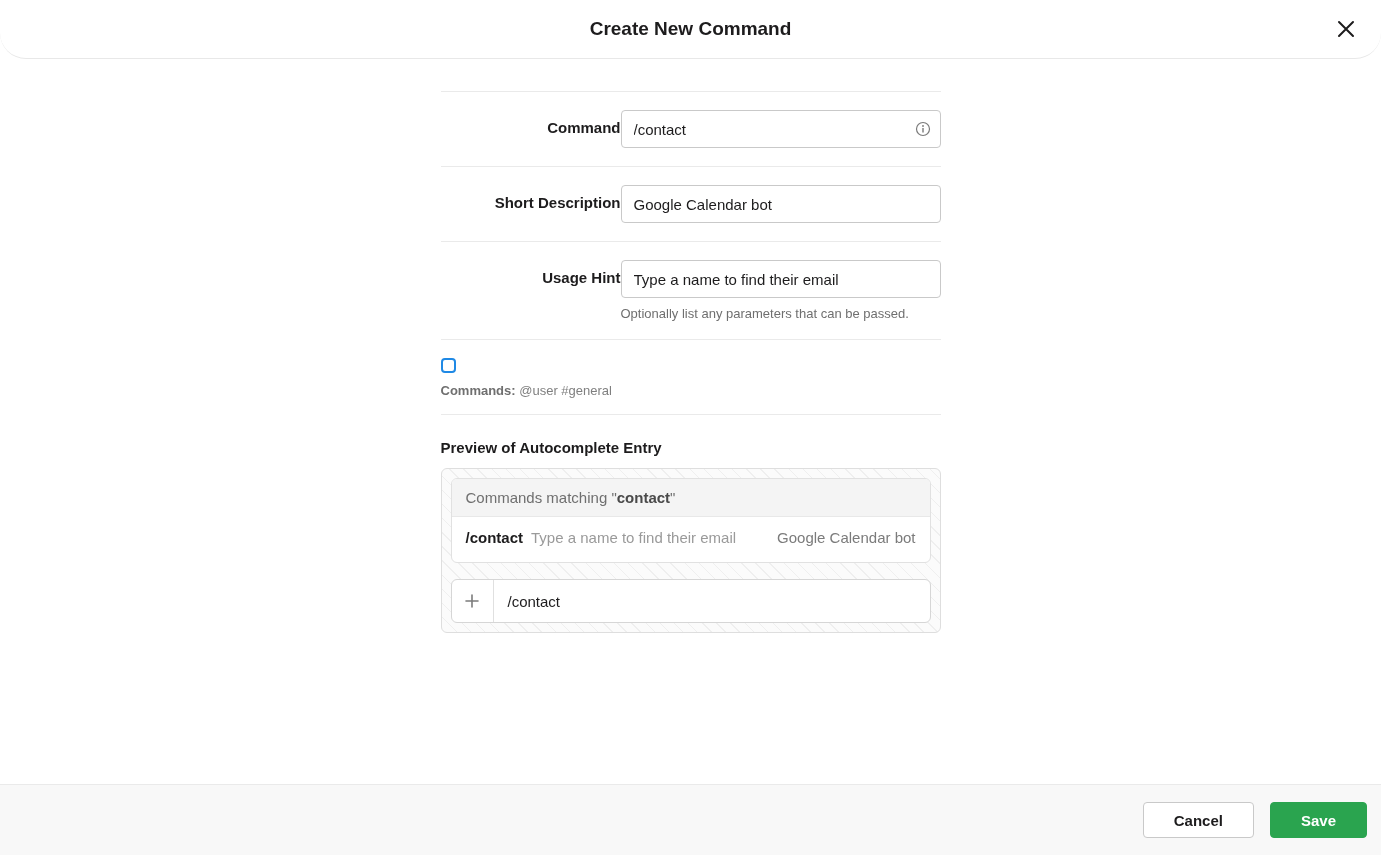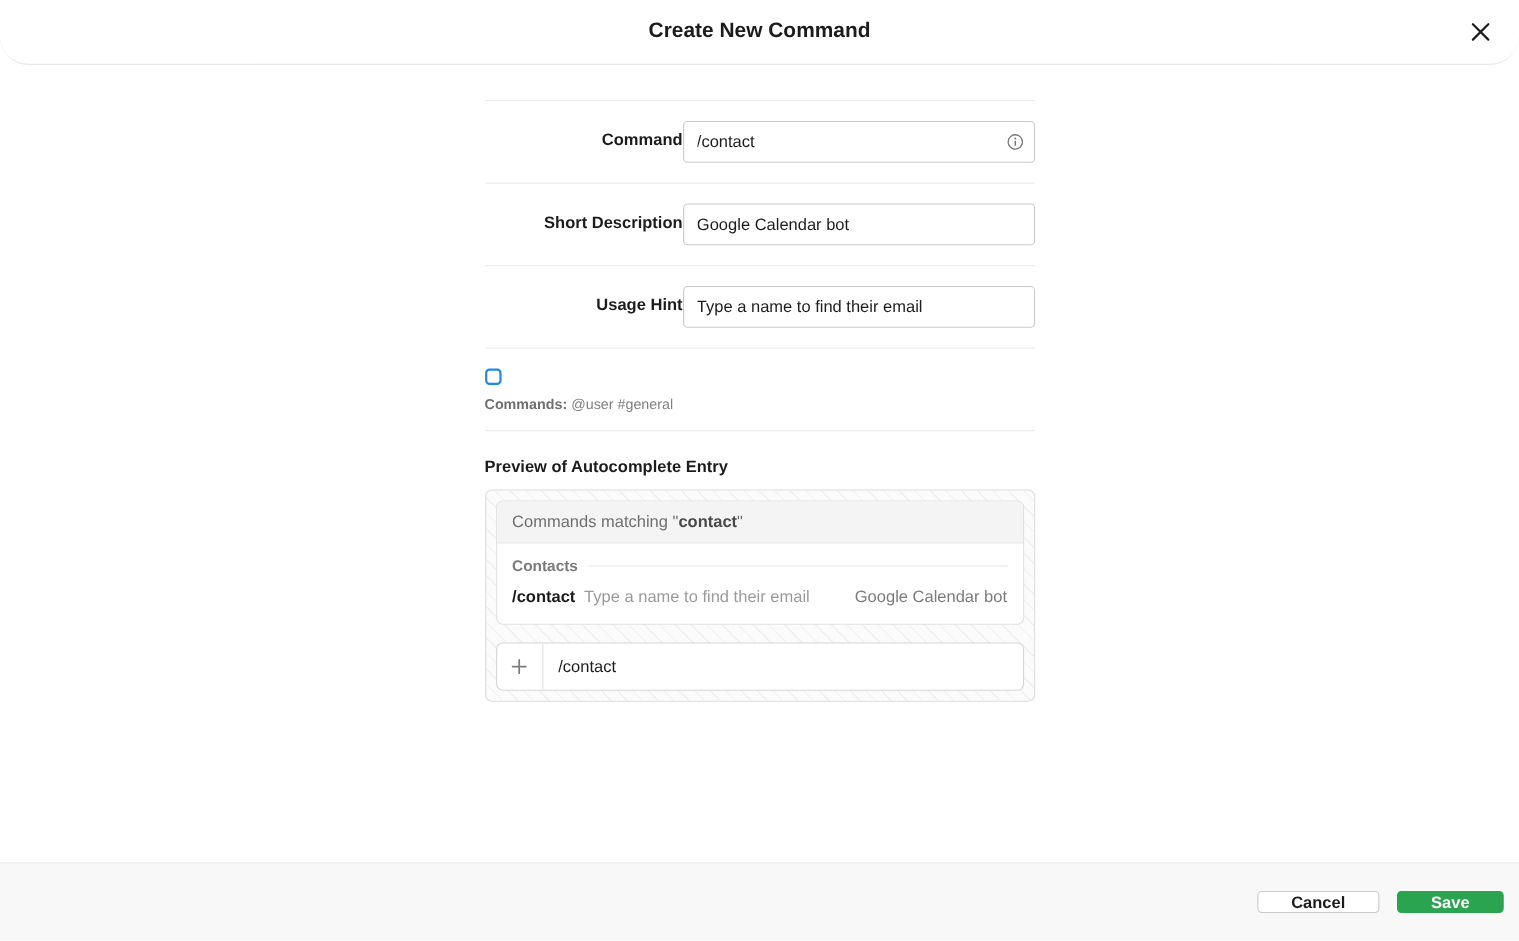--- a/index.html
+++ b/index.html
@@ -207,21 +207,21 @@
     height: 71px;
     background: #f8f8f8;
     border-top: 1px solid #eaeaea;
     display: flex;
     align-items: center;
     justify-content: flex-end;
     padding: 0 14px;
     gap: 16px;
   }
   .btn {
-    height: 20px;
+    height: 36px;
     padding: 4px 30px;
     border-radius: 4px;
     font-size: 15px;
     font-weight: 700;
     cursor: pointer;
     display: inline-flex;
     align-items: center;
     justify-content: center;
   }
   .btn-secondary {
@@ -274,20 +274,21 @@
       </div>
     </div>
   </div>
 
   <div class="row" style="border-bottom:none;">
     <div class="label">Usage Hint</div>
     <div class="field">
       <div class="input-wrap">
         <input class="text-input" value="Type a name to find their email" style="">
       </div>
+      <div class="help-text">Optionally list any parameters that can be passed.</div>
     </div>
   </div>
 
   <div class="escape-row">
     <div class="escape-top">
       <div class="checkbox"></div>
     </div>
     <div class="escape-sub">
       <span class="strong">Commands:</span>
       <span>@user #general</span>
@@ -295,24 +296,20 @@
   </div>
 
   <div class="preview-section">
     <div class="preview-title">Preview of Autocomplete Entry</div>
     <div class="preview-box">
       <div class="autocomplete-card">
         <div class="ac-header">
           <span>Commands matching "</span><span class="bold">contact</span><span>"</span>
         </div>
         <div class="ac-body">
-          <div class="ac-group">
-            <span class="ac-group-label">Contacts</span>
-            <span class="ac-group-line"></span>
-          </div>
           <div class="ac-entry">
             <span class="ac-cmd">/contact</span>
             <span class="ac-hint">Type a name to find their email</span>
             <span class="ac-desc">Google Calendar bot</span>
           </div>
         </div>
       </div>
       <div class="compose-row">
         <div class="plus-box">
           <svg width="16" height="16" viewBox="0 0 16 16">

